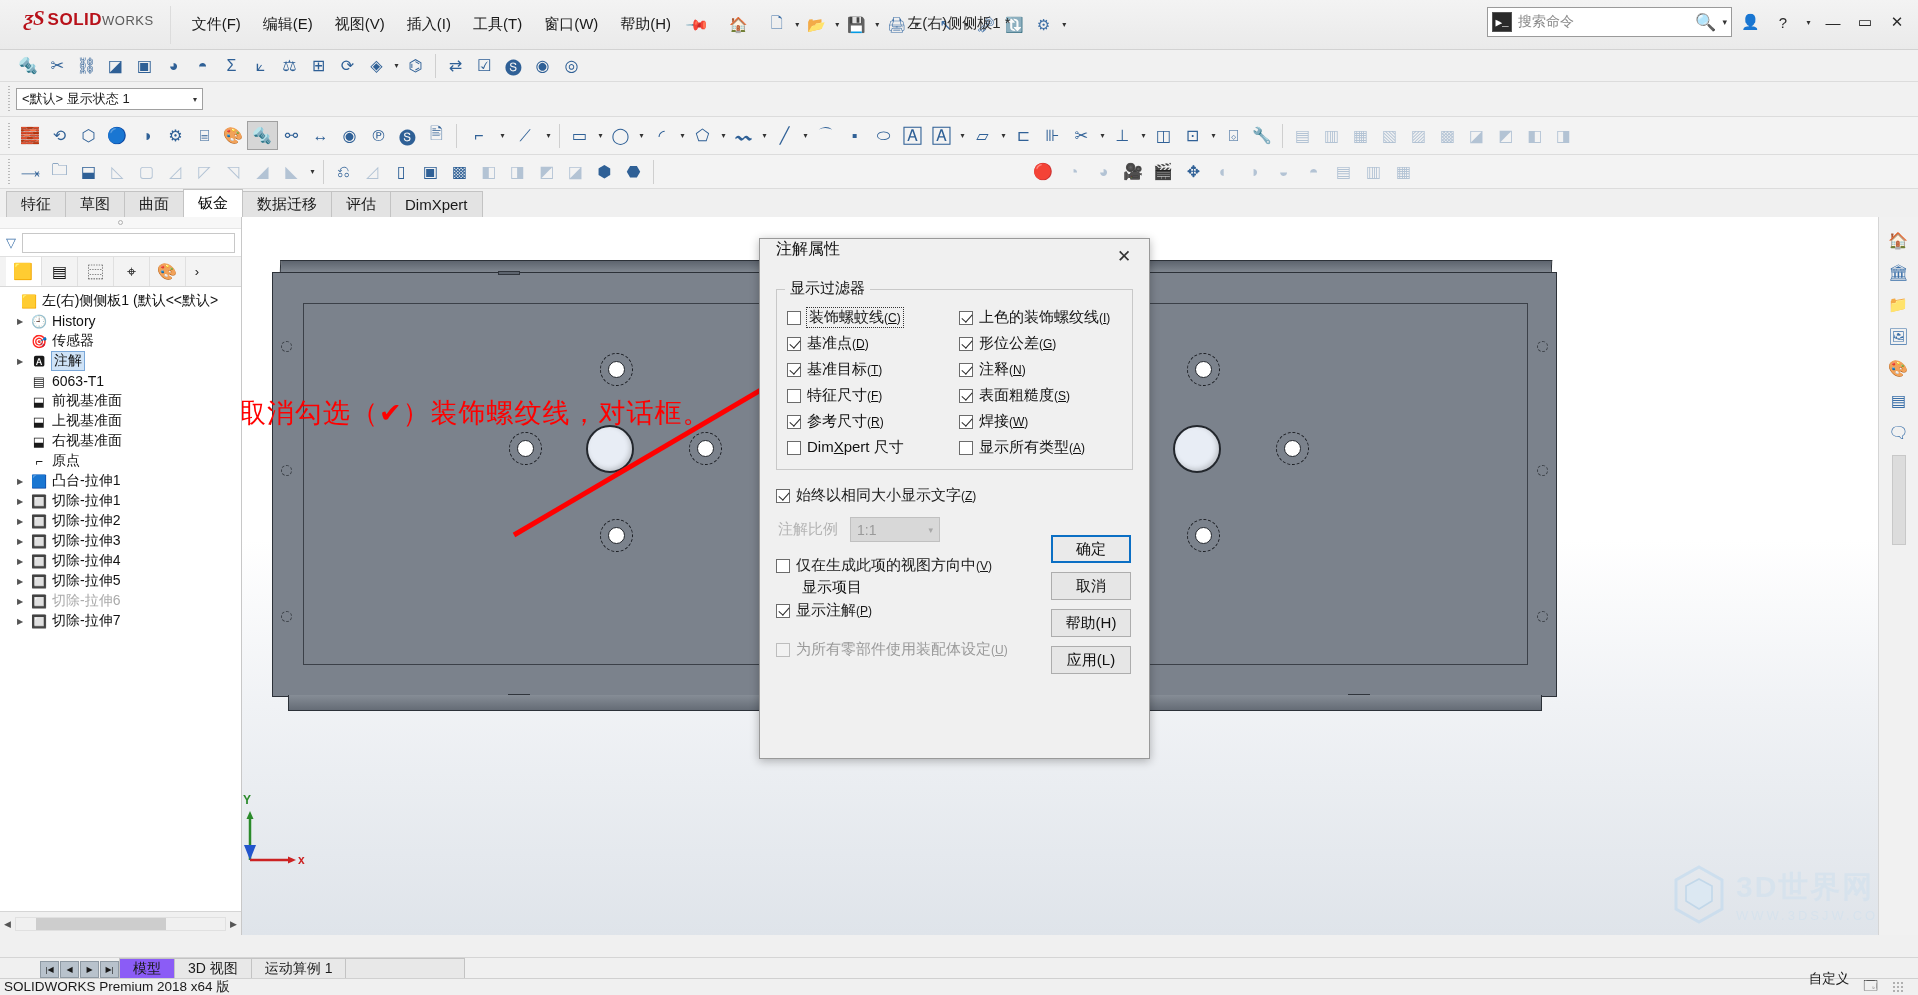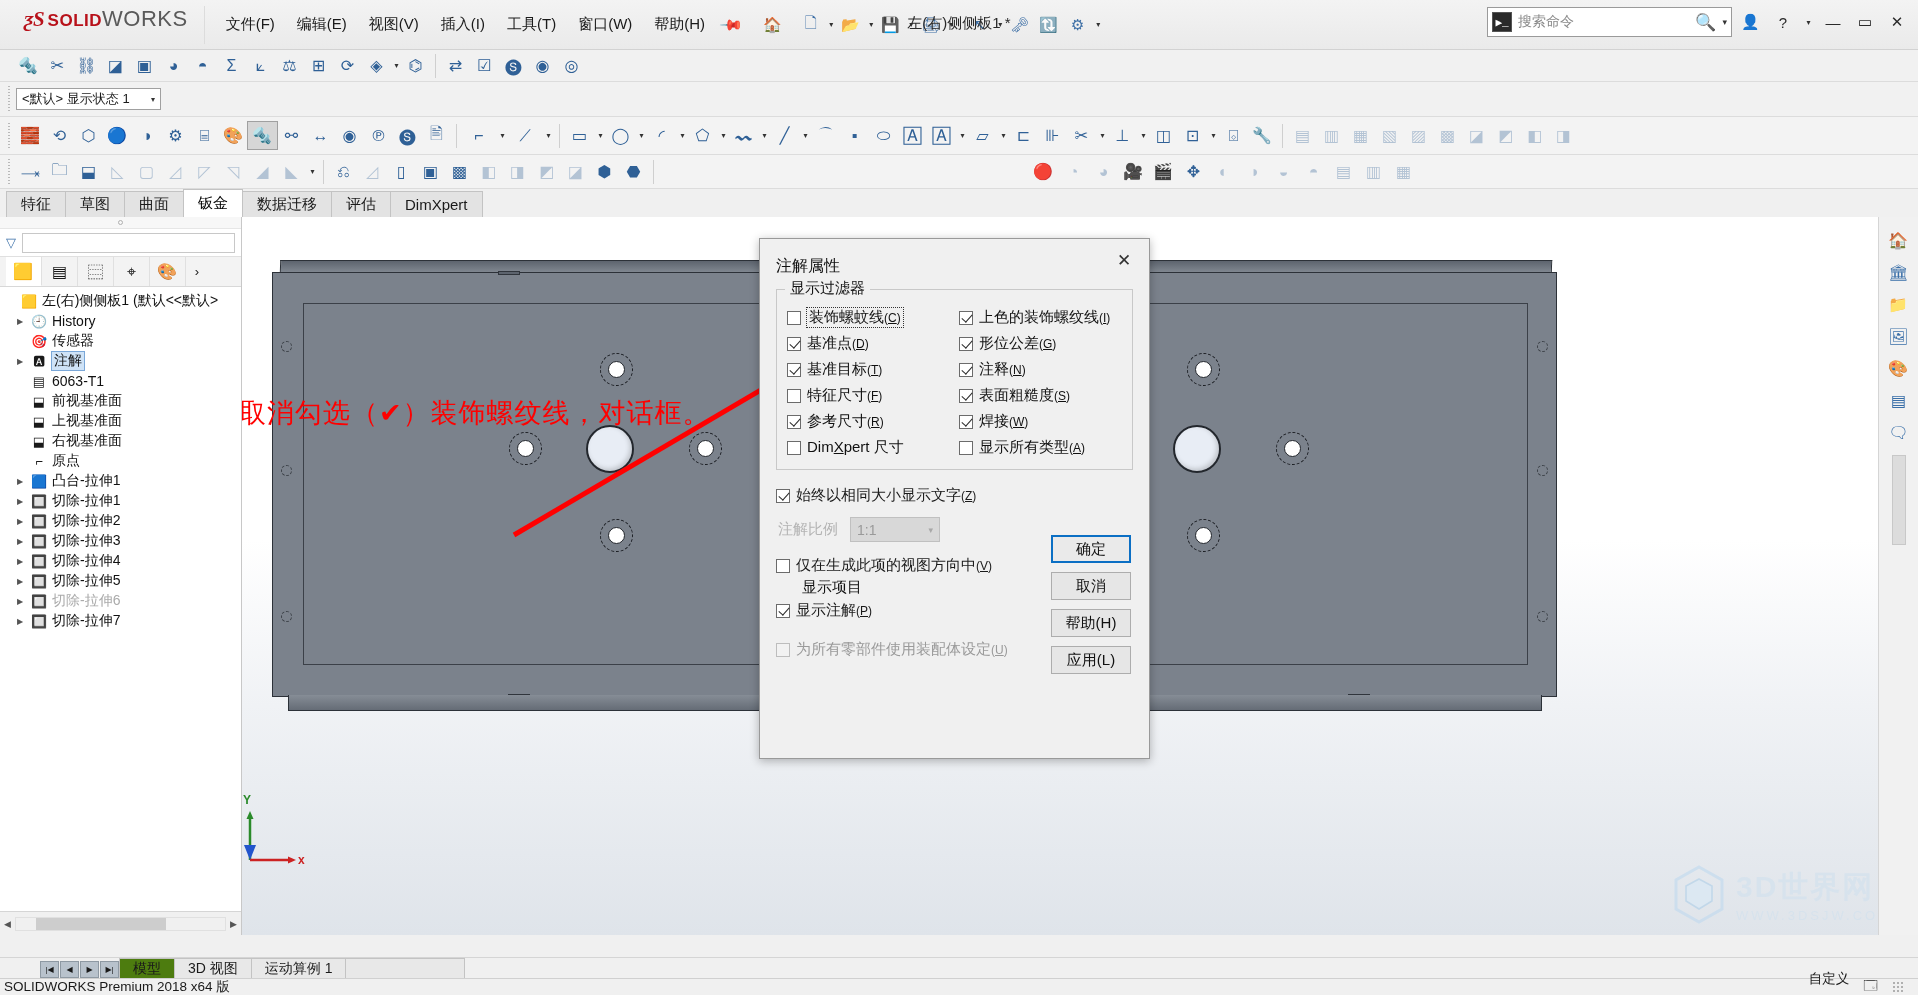--- a/index.html
+++ b/index.html
@@ -20,21 +20,21 @@
     border-bottom:1px solid #d2d2d2;
     display:flex; align-items:center;
   }
   .sw-logo {
     display:flex; align-items:baseline; padding:0 16px 0 24px; height:38px;
     border-right:1px solid #dcdcdc;
   }
   .sw-logo .ds { color:#b8111a; font-size:21px; font-weight:bold; font-style:italic;
                  font-family:"Liberation Serif",serif; margin-right:4px; letter-spacing:-1px;}
   .sw-logo .sb { color:#b8111a; font-size:17px; font-weight:bold; letter-spacing:0.5px;}
-  .sw-logo .wk { color:#5a5a5a; font-size:22px; font-weight:normal; letter-spacing:0.5px;}
+  .sw-logo .wk { color:#5a5a5a; font-size:13px; font-weight:normal; letter-spacing:0.5px;}
   .menubar { display:flex; align-items:center; height:50px; padding-left:10px;}
   .menubar .mi { padding:4px 11px; font-size:15px; color:#1a1a1a; cursor:default; }
   .pin { margin-left:6px; color:#4a4a4a; font-size:15px; transform:rotate(45deg); display:inline-block;}
   .tb-tools { display:flex; align-items:center; gap:1px; margin-left:18px; height:50px;}
   .tbi {
     width:28px;height:28px;display:flex;align-items:center;justify-content:center;
     font-size:15px; color:#3c6ea5; cursor:default;
   }
   .tbi.sep { width:8px; }
   .doc-title {
@@ -69,21 +69,21 @@
   .ti.dis { opacity:0.32; }
   .ti.act { background:#d6d6d6; outline:1px solid #a0a0a0;}
   .ti.wide { width:34px; }
   .vsep { width:1px;height:24px;background:#cfcfcf;margin:0 5px;}
   .gripper { width:7px;height:26px;margin-right:3px;
      background-image:repeating-linear-gradient(to bottom,#b9b9b9 0,#b9b9b9 1px,transparent 1px,transparent 3px);
      background-size:2px 100%; background-position:2px 0; background-repeat:no-repeat;}
   .caret { font-size:8px;color:#333;margin-left:1px; }
 
   .dispstate {
-    width:145px;height:22px;background:#fff;border:1px solid #a0a0a0;
+    width:187px;height:22px;background:#fff;border:1px solid #a0a0a0;
     display:flex;align-items:center;justify-content:space-between;padding:0 5px;
     font-size:13px;color:#1a1a1a;
   }
 
   
   .tabstrip { position:absolute; left:0; top:189px; height:28px; width:1918px;
               display:flex; align-items:flex-end; background:#f0f0f0;}
   .rtab {
     height:26px;padding:0 14px;display:flex;align-items:center;justify-content:center;
     font-size:15px;border:1px solid #c3c3c3;border-bottom:none;background:#e3e3e3;
@@ -198,21 +198,21 @@
   .wm-text { display:flex;flex-direction:column;}
   .wm-text .l1 { font-size:30px;color:#cfe0ee;font-weight:bold;letter-spacing:2px;}
   .wm-text .l2 { font-size:13px;color:#cfe0ee;letter-spacing:3px;}
 
   
   .dialog {
     position:absolute;left:759px;top:238px;width:391px;height:521px;
     background:#f0f0f0;border:1px solid #999;box-shadow:0 2px 9px rgba(0,0,0,0.28);
     z-index:50;
   }
-  .dlg-title { height:38px;display:flex;align-items:flex-end;justify-content:space-between;
+  .dlg-title { height:38px;display:flex;align-items:flex-start;justify-content:space-between;
                padding:0 4px 0 16px; background:#f0f0f0;}
   .dlg-title .t { font-size:16px;color:#111; }
   .dlg-close { width:42px;height:34px;display:flex;align-items:center;justify-content:center;
                font-size:17px;color:#333;cursor:default;}
   .dlg-body { padding:0 16px; }
   .groupbox { border:1px solid #c8c8c8; position:relative; padding:16px 10px 10px 10px;
               margin-top:12px;}
   .groupbox > .gtitle { position:absolute;top:-11px;left:8px;background:#f0f0f0;padding:0 5px;
                         font-size:15px;color:#111;}
   .cbgrid { display:grid; grid-template-columns:172px 1fr; row-gap:3px; }
@@ -244,21 +244,21 @@
   
   .bottomtabs {
     position:absolute;left:0;top:957px;width:1918px;height:21px;background:#f0f0f0;
     display:flex;align-items:flex-end;border-top:1px solid #d5d5d5;
   }
   .navbtns { display:flex;align-items:center;margin-left:40px;gap:1px;}
   .navb { width:19px;height:17px;background:#b8c2cc;border:1px solid #8e99a3;
           display:flex;align-items:center;justify-content:center;font-size:8px;color:#1a1a1a;}
   .btab { height:20px;padding:0 13px;display:flex;align-items:center;font-size:14px;
           border:1px solid #c3c3c3;border-bottom:none;background:#e8e8e8;margin-right:-1px;cursor:default;}
-  .btab.active{ background:#4d7c0f; }
+  .btab.active{ background:#8b5cf6; }
   .btab.blank { width:120px; }
   .statusbar {
     position:absolute;left:0;top:978px;width:1918px;height:17px;background:#f0f0f0;
     border-top:1px solid #d0d0d0;display:flex;align-items:center;justify-content:space-between;
     padding:0 4px;font-size:13.5px;color:#1a1a1a;
   }
   .statusbar .right { display:flex;align-items:center;gap:14px;padding-right:10px;}
   .statusbar .cust { display:flex;align-items:center;gap:8px;flex-direction:column;}
   .grip-dots { width:12px;height:12px;
      background-image:radial-gradient(circle,#b0b0b0 1px,transparent 1px);

